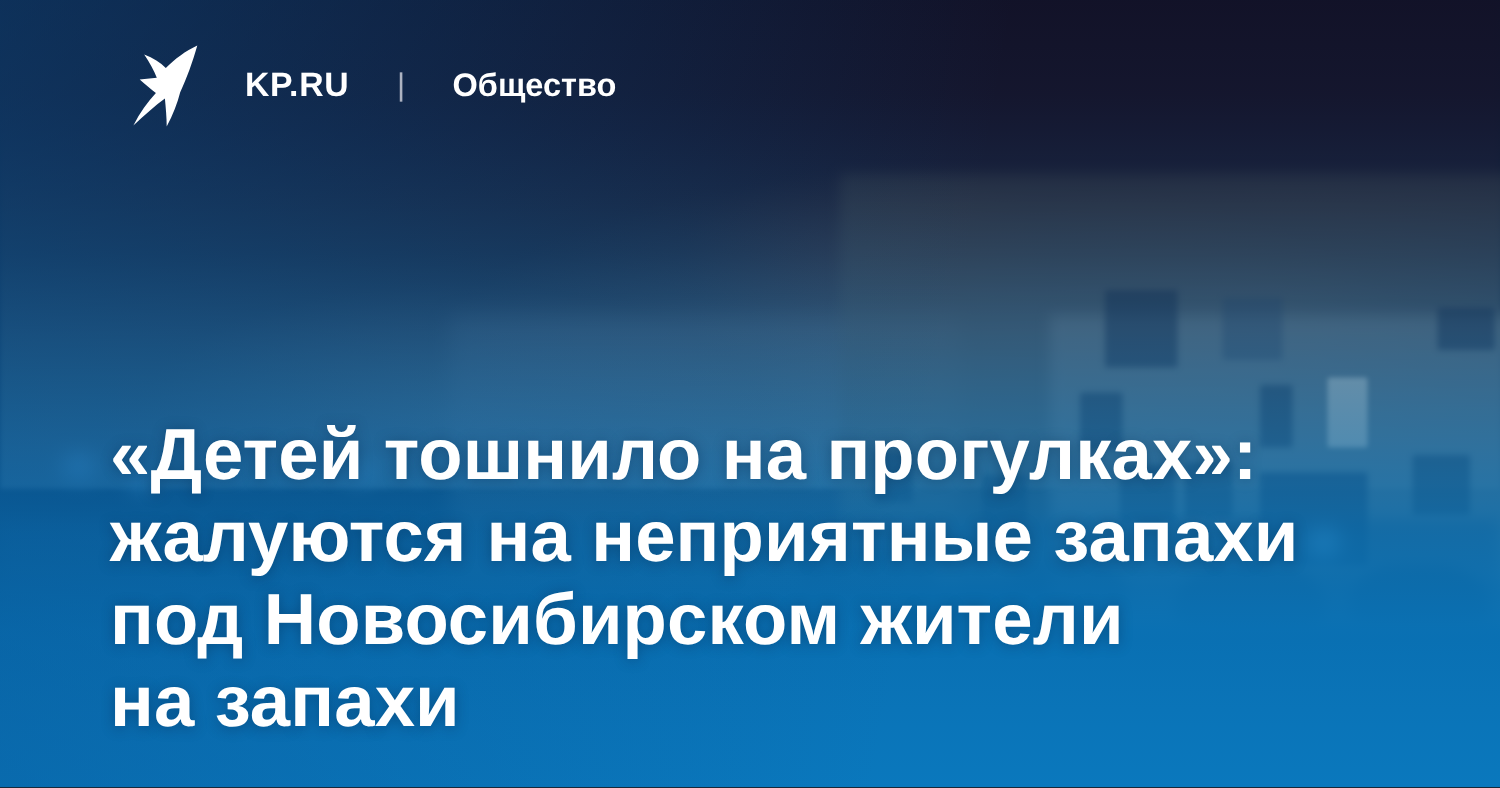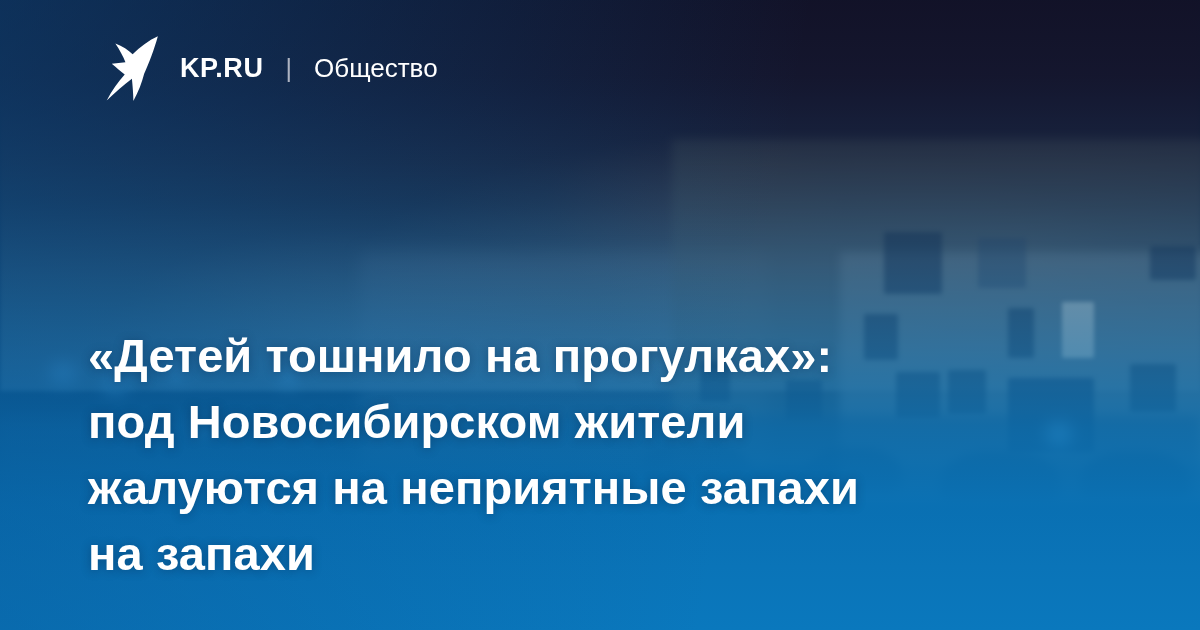--- a/index.html
+++ b/index.html
@@ -81,42 +81,42 @@
         #0a78bd 100%);
   }
   .overlay2{
     position:absolute;inset:0;
     background:linear-gradient(100deg, rgba(8,86,150,.45) 0%, rgba(8,86,150,.18) 38%, rgba(8,86,150,0) 62%);
   }
 
   
   .header{
     position:absolute;left:88px;top:32px;
-    display:flex;align-items:center;gap:0;
+    display:flex;align-items:center;gap:16px;
     z-index:5;
   }
   .logo-mark{width:72px;height:72px;display:block;flex:none;}
   .brand{
     color:#ffffff;font-size:27px;font-weight:bold;letter-spacing:.6px;
     margin-left:20px;white-space:nowrap;
   }
   .divider{
     color:#c9ccd6;font-size:25px;font-weight:normal;
     margin:0 22px;opacity:.85;
   }
   .rubric{
-    color:#ffffff;font-size:26px;font-weight:normal;white-space:nowrap;
+    color:#ffffff;font-size:26px;font-weight:bold;white-space:nowrap;
   }
 
   
   .headline{
     position:absolute;left:88px;top:292px;width:960px;
     z-index:5;
     color:#ffffff;
-    font-size:47px;
+    font-size:58px;
     font-weight:bold;
     line-height:66px;
     letter-spacing:.1px;
     text-shadow:0 1px 10px rgba(4,30,60,.35);
   }
   .headline .ln{display:block;white-space:nowrap;}
 </style>
 </head>
 <body>
 
@@ -166,18 +166,18 @@
         <path fill="#ffffff" d="M97 6 C84 12 72 21 62 31 C56 25 48 20 38 16 C44 25 49 34 52 42 L33 44 C40 50 46 55 51 59 C42 69 33 81 26 95 C38 84 50 73 61 65 C62 76 63 86 63 96 C70 83 75 70 78 58 C85 43 92 24 97 6 Z"></path>
       </svg>
     </span>
     <span class="brand">KP.RU</span>
     <span class="divider">|</span>
     <span class="rubric">Общество</span>
   </div>
 
   <h1 class="headline">
     <span class="ln">«Детей тошнило на прогулках»:</span>
+    <span class="ln">жалуются на неприятные запахи</span>
     <span class="ln">под Новосибирском жители</span>
-    <span class="ln">жалуются на неприятные запахи</span>
     <span class="ln">на запахи</span>
   </h1>
 
 </div>
 
 </body></html>

